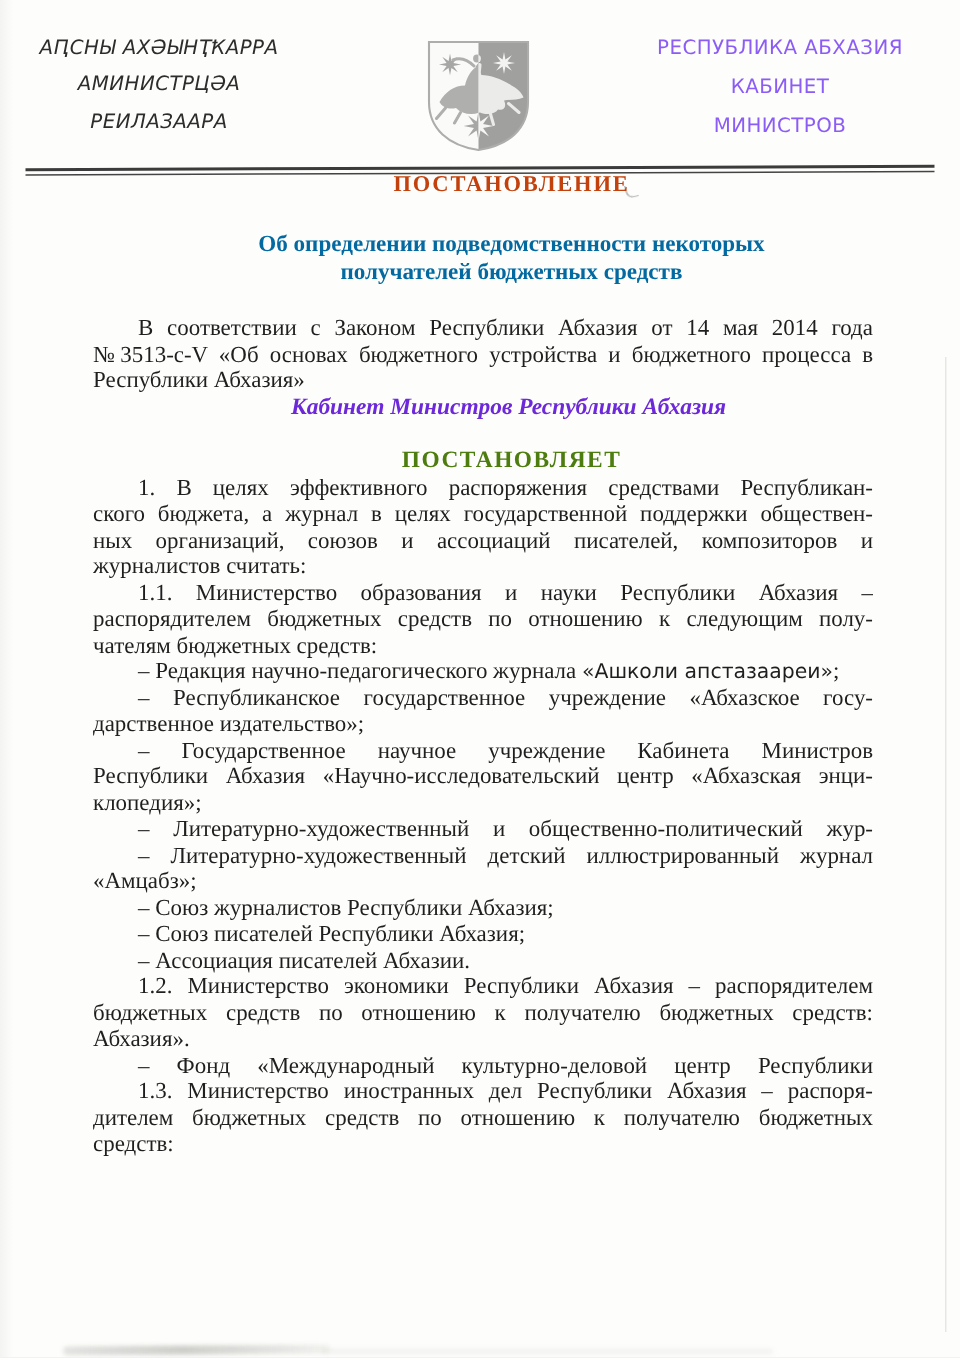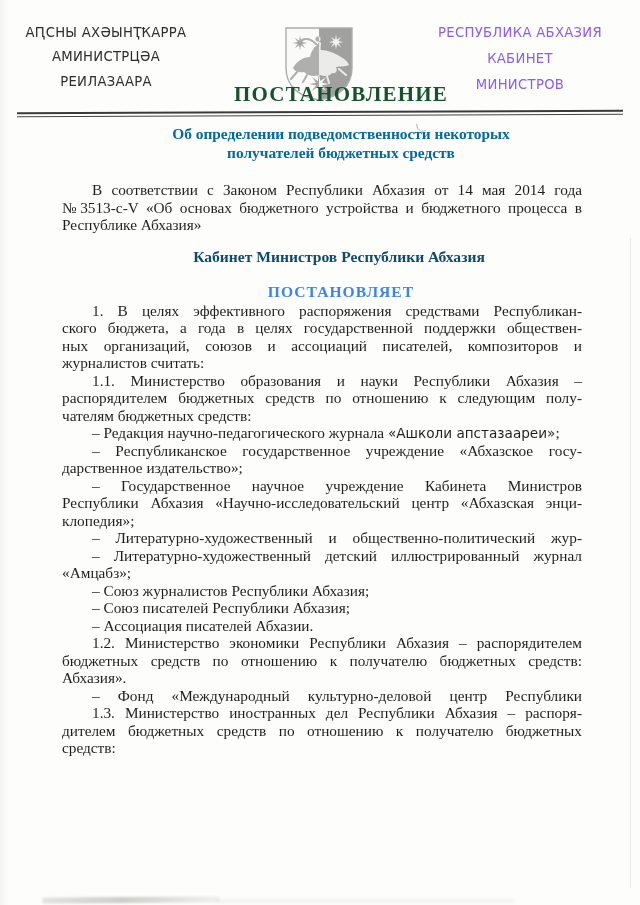--- a/index.html
+++ b/index.html
@@ -5,51 +5,51 @@
   html,body{margin:0;padding:0;background:#e9e9e7;}
   .page{
     position:relative;width:640px;height:905px;margin:0 auto;
     background:#fdfdfb;overflow:hidden;
     font-family:"Liberation Serif","DejaVu Serif",serif;color:#1f1f1f;
   }
   
   .hdr-left{
     position:absolute;left:15px;top:21px;width:182px;text-align:center;
     font-family:"DejaVu Sans","Liberation Sans",sans-serif;
-    font-size:13.2px;line-height:24.3px;letter-spacing:.3px;color:#2d2d2d;
+    font-size:13.2px;line-height:24.3px;letter-spacing:.3px;color:#2d2d2d;font-style:italic;
   }
   .hdr-right{
     position:absolute;left:409px;top:20px;width:222px;text-align:center;
     font-family:"DejaVu Sans","Liberation Sans",sans-serif;
     font-size:13.2px;line-height:25.8px;letter-spacing:.3px;color:#8b5cf6;
   }
   .emblem{position:absolute;left:283px;top:26px;opacity:.95;}
   .rule{
     position:absolute;left:17px;top:111px;width:606px;height:1.6px;
     border-top:2px solid #3b3b3b;border-bottom:1.5px solid #444;
     transform:rotate(-0.22deg);
   }
   
   .content{position:absolute;left:62px;top:0;width:520px;}
   .doc-title{
-    margin-top:84px;text-align:center;font-weight:bold;font-size:21px;
-    line-height:20px;letter-spacing:1.2px;color:#14532d;transform:translateX(19px);
+    margin-top:113px;text-align:center;font-weight:bold;font-size:15px;
+    line-height:20px;letter-spacing:1.2px;color:#c2410c;transform:translateX(19px);
   }
   .doc-subject{
     margin-top:20px;text-align:center;font-weight:bold;font-size:15.4px;
     line-height:19px;color:#0369a1;transform:translateX(19px);
   }
   .preamble{margin-top:19px;}
   .issuer{
-    margin-top:14px;text-align:center;font-weight:bold;font-size:15.6px;
-    line-height:17.5px;color:#0c4a6e;transform:translateX(17px);
+    text-align:center;font-weight:bold;font-size:15.6px;
+    line-height:17.5px;color:#6d28d9;transform:translateX(17px);font-style:italic;
   }
   .resolves{
     margin-top:18px;text-align:center;font-weight:bold;font-size:15.6px;
-    line-height:17.5px;letter-spacing:1px;color:#3b82f6;transform:translateX(19px);
+    line-height:17.5px;letter-spacing:1px;color:#4d7c0f;transform:translateX(19px);
   }
   .body-lines{margin-top:1px;}
   .ln{font-size:15.3px;line-height:17.5px;height:17.5px;overflow:hidden;white-space:normal;}
   .ln.j{text-align:justify;text-align-last:justify;}
   .ln.ind{text-indent:30px;}
   .sans-name{font-family:"DejaVu Sans","Liberation Sans",sans-serif;font-size:13.6px;}
   
   .edge-line{
     position:absolute;left:630px;top:238px;width:1.4px;height:650px;
     background:rgba(110,110,105,.16);
@@ -146,30 +146,30 @@
     <div class="doc-title">ПОСТАНОВЛЕНИЕ</div>
 
     <div class="doc-subject">
       <div>Об определении подведомственности некоторых</div>
       <div>получателей бюджетных средств</div>
     </div>
 
     <div class="preamble">
       <div class="ln j ind">В соответствии с Законом Республики Абхазия от 14 мая 2014 года</div>
       <div class="ln j">№3513-с-V «Об основах бюджетного устройства и бюджетного процесса в</div>
-      <div class="ln">Республике Абхазия»</div>
+      <div class="ln">Республики Абхазия»</div>
     </div>
 
     <div class="issuer">Кабинет Министров Республики Абхазия</div>
     <div class="resolves">ПОСТАНОВЛЯЕТ</div>
 
     <div class="body-lines">
 
       <div class="ln j ind">1. В целях эффективного распоряжения средствами Республикан-</div>
-      <div class="ln j">ского бюджета, а года в целях государственной поддержки обществен-</div>
+      <div class="ln j">ского бюджета, а журнал в целях государственной поддержки обществен-</div>
       <div class="ln j">ных организаций, союзов и ассоциаций писателей, композиторов и</div>
       <div class="ln">журналистов считать:</div>
 
       <div class="ln j ind">1.1. Министерство образования и науки Республики Абхазия –</div>
       <div class="ln j">распорядителем бюджетных средств по отношению к следующим полу-</div>
       <div class="ln">чателям бюджетных средств:</div>
 
       <div class="ln ind"><span>– Редакция научно-педагогического журнала </span><span class="sans-name">«Ашколи апстазаареи»</span><span>;</span></div>
       <div class="ln j ind">– Республиканское государственное учреждение «Абхазское госу-</div>
       <div class="ln">дарственное издательство»;</div>

